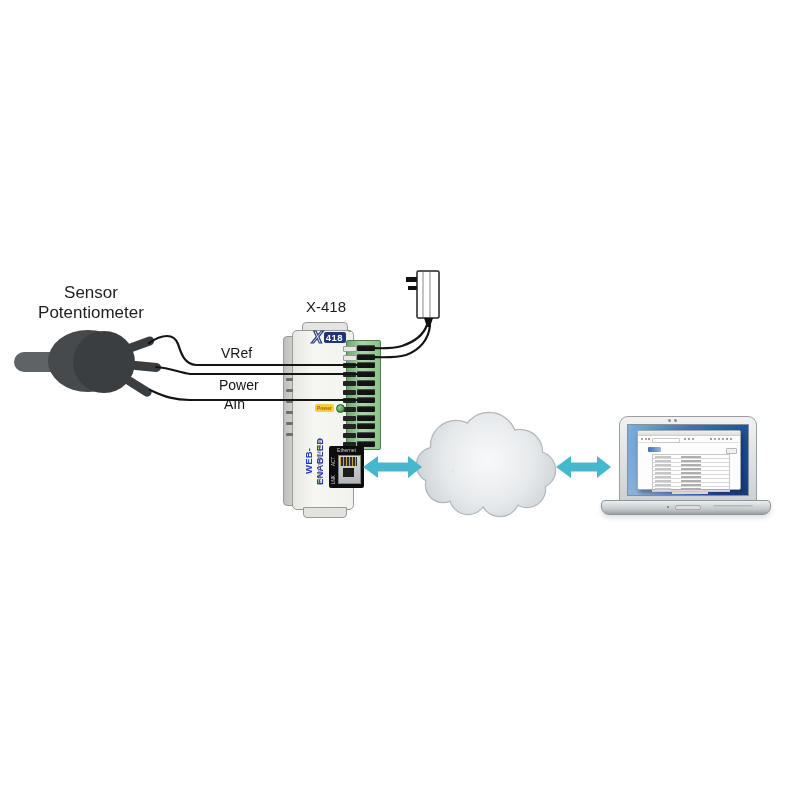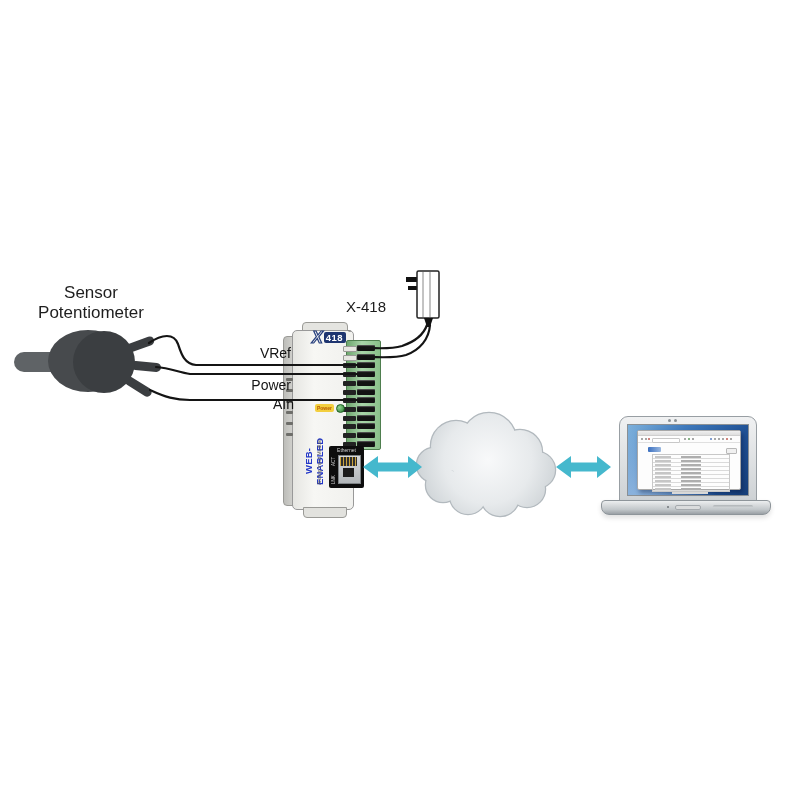--- a/index.html
+++ b/index.html
@@ -1,25 +1,25 @@
 <!DOCTYPE html>
 <html><head>
 <meta charset="utf-8">
 <style>
   html,body{margin:0;padding:0;background:#fff;}
   #canvas{position:relative;width:800px;height:800px;background:#ffffff;overflow:hidden;
           font-family:"Liberation Sans",sans-serif;}
   .abs{position:absolute;}
   
   .sensor-label{left:21px;top:283px;width:140px;text-align:center;font-size:17px;line-height:1.2;color:#1e1e1e;}
-  .wire-label{font-size:14px;color:#141414;text-align:right;}
+  .wire-label{font-size:14px;color:#141414;text-align:left;}
   #lbl-vref{left:221px;top:345px;width:70px;}
   #lbl-agnd{left:219px;top:377px;width:72px;}
   #lbl-ain{left:224px;top:396px;width:70px;}
-  .device-title{left:306px;top:298px;width:80px;text-align:right;font-size:15px;color:#1c1c1c;}
+  .device-title{left:306px;top:298px;width:80px;text-align:left;font-size:15px;color:#1c1c1c;}
   .cloud-label{left:422px;top:455px;width:130px;text-align:center;font-size:21px;color:#6d7780;letter-spacing:.3px;}
   
   #vector{left:0;top:0;z-index:3;pointer-events:none;}
   .lbl-layer{z-index:4;}
   
   .dev{z-index:2;}
   .dev-top-tab{left:302px;top:322px;width:44px;height:10px;background:#e4e4e0;border:1px solid #9a9a96;border-radius:4px 4px 0 0;}
   .dev-side{left:283px;top:336px;width:12px;height:168px;background:linear-gradient(90deg,#bdbdb9,#d8d8d4);border:1px solid #9a9a96;border-radius:4px 0 0 4px;}
   .dev-face{left:292px;top:330px;width:60px;height:178px;background:linear-gradient(90deg,#e6e6e2,#f7f7f4 35%,#f1f1ee);border:1px solid #999;border-radius:5px;}
   .side-dash{left:286px;width:7px;height:3px;background:#6e6e6a;border-radius:1px;}

